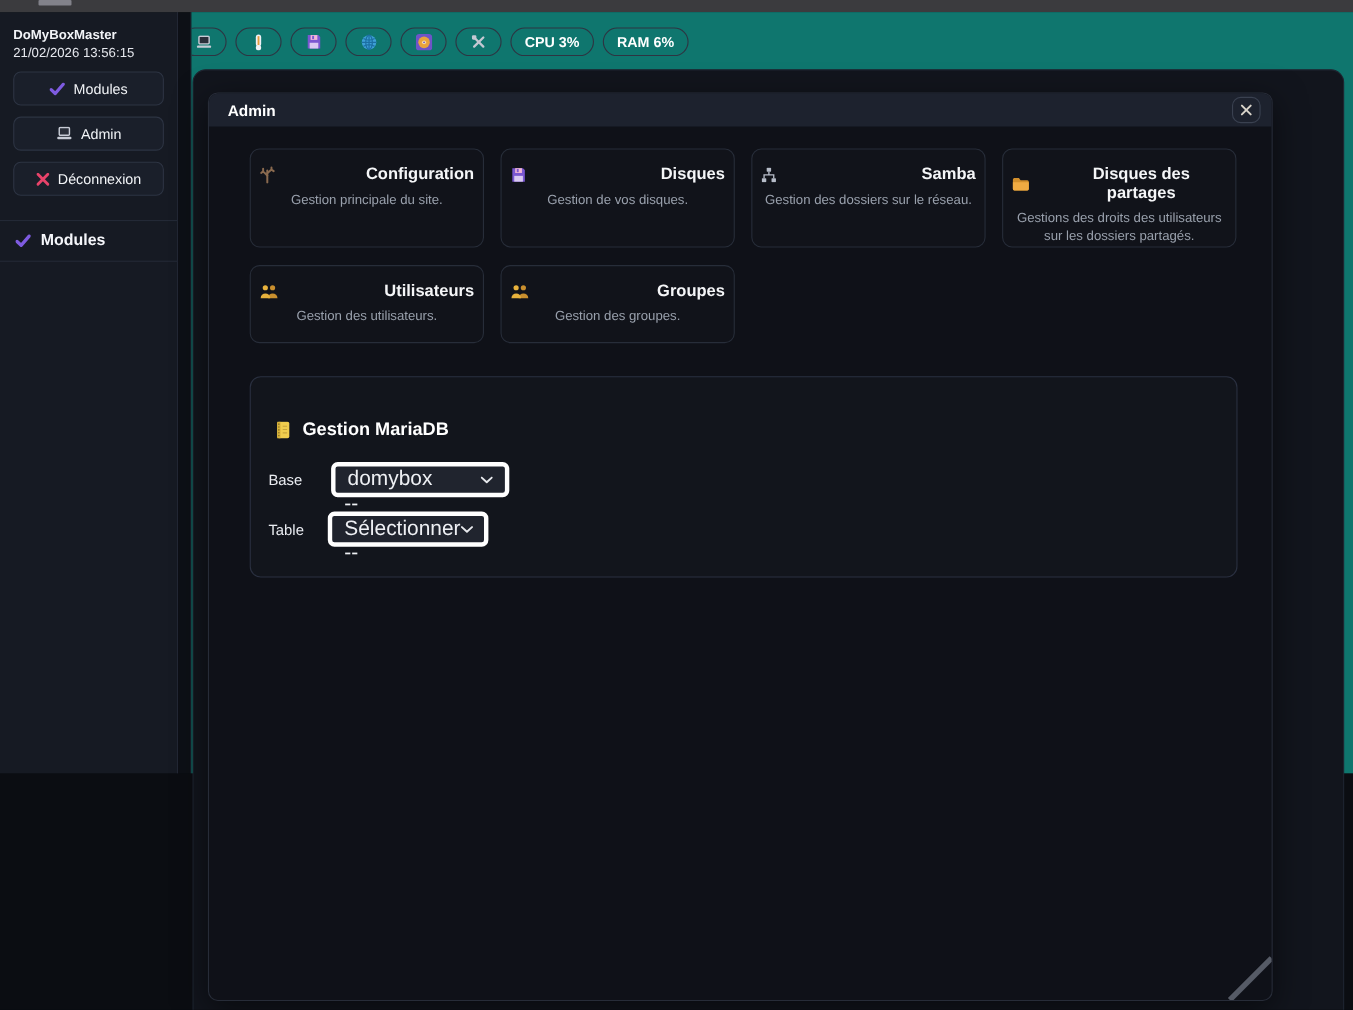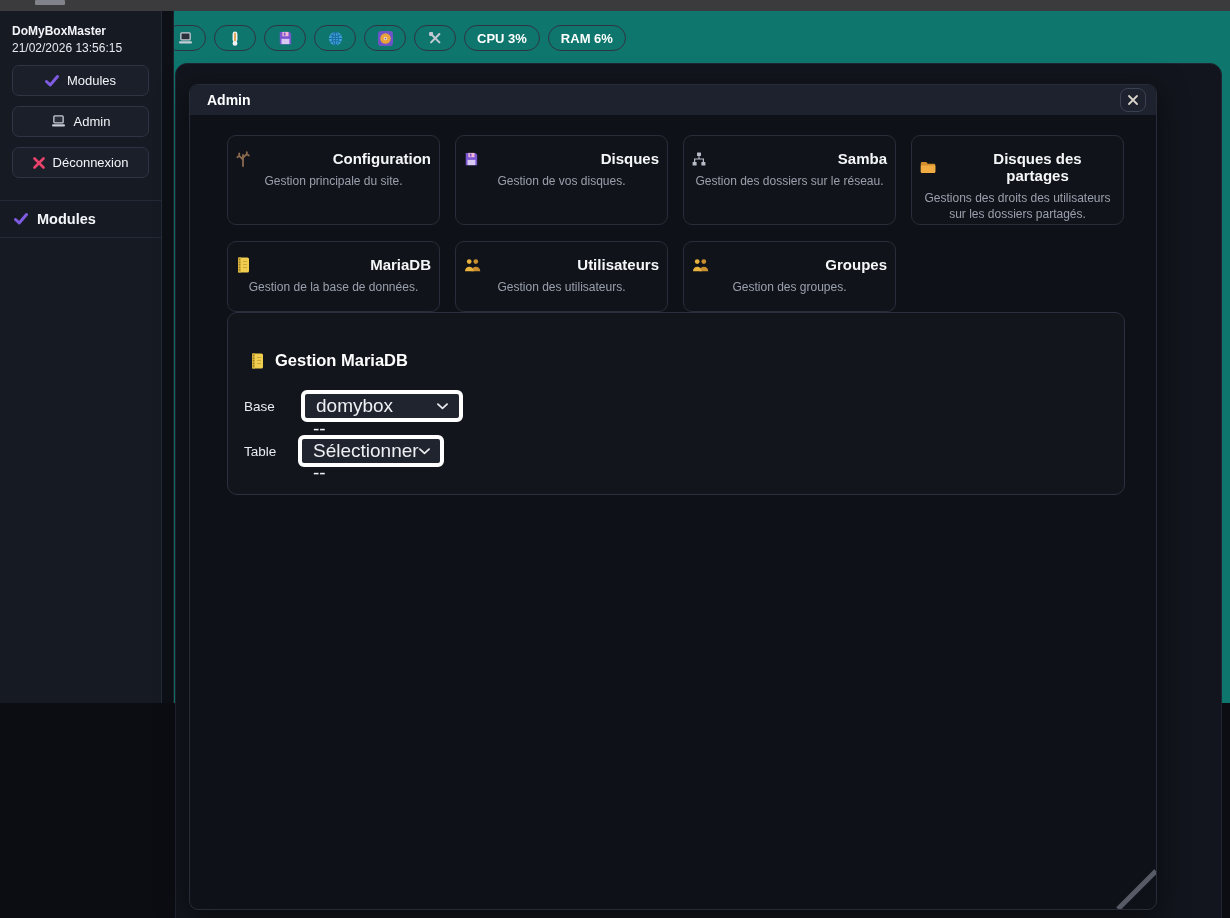--- a/index.html
+++ b/index.html
@@ -52,21 +52,21 @@
   .cards{display:flex;flex-wrap:wrap;gap:16px 15px;width:899px;}
   .card{width:213px;background:#11131a;border:1px solid #272d39;border-radius:9px;
     text-align:center;padding:14px 8px 8px 8px;cursor:pointer;}
   .card.tall{height:90px;}
   .card.short{height:71px;}
   .card-title{display:flex;align-items:center;justify-content:space-between;gap:24px;
     color:#f5f6f8;font-size:15px;font-weight:bold;}
   .card-sub{margin-top:7px;color:#99a0ac;font-size:12px;line-height:1.3;}
 
   
-  .mdb-panel{width:898px;height:183px;background:#12151c;border:1px solid #2a3040;
+  .mdb-panel{margin-top:30px;width:898px;height:183px;background:#12151c;border:1px solid #2a3040;
     border-radius:10px;padding:38px 20px 0 16px;}
   .mdb-title{display:flex;align-items:center;gap:11px;color:#fff;font-size:16.5px;
     font-weight:bold;padding-left:6px;}
   .field-row{display:flex;align-items:center;margin-top:20px;}
   .field-row.second{margin-top:13px;}
   .field-label{width:42px;color:#e9ebf0;font-size:13.5px;flex:none;}
   .select{height:32px;background:#20242e;border:4px solid #ffffff;border-radius:6px;
     display:flex;align-items:center;justify-content:space-between;padding:0 11px;
     color:#eef0f4;font-size:19px;cursor:pointer;margin-left:15px;}
   .select.base{width:162px;}
@@ -266,40 +266,20 @@
                   <svg width="16" height="13" viewBox="0 0 16 13">
                     <path d="M0.8 2.3 a1.4 1.4 0 0 1 1.4 -1.4 h4.1 l1.5 1.9 h6.1 a1.4 1.4 0 0 1 1.4 1.4 v6.5 a1.4 1.4 0 0 1 -1.4 1.4 H2.2 a1.4 1.4 0 0 1 -1.4 -1.4 z" fill="#d28f2c"></path>
                     <path d="M0.8 4.6 h14.5 v6.1 a1.4 1.4 0 0 1 -1.4 1.4 H2.2 a1.4 1.4 0 0 1 -1.4 -1.4 z" fill="#f0ab42"></path>
                   </svg>
                 </span>
               <span>Disques des partages</span>
             </div>
             <div class="card-sub">Gestions des droits des utilisateurs sur les dossiers partagés.</div>
           </div>
 
-          <div class="card short">
-            <div class="card-title">
-              <span class="icon-slot icon">
-                  <svg width="14" height="16" viewBox="0 0 14 16">
-                    <rect x="2" y="0.5" width="11" height="15" rx="1.6" fill="#f0cd4e"></rect>
-                    <path d="M2 0.5 h3 v15 h-3 z" fill="#d9b23a"></path>
-                    <g fill="#8a7325">
-                      <circle cx="3.5" cy="2.6" r="0.75"></circle>
-                      <circle cx="3.5" cy="5.2" r="0.75"></circle>
-                      <circle cx="3.5" cy="7.8" r="0.75"></circle>
-                      <circle cx="3.5" cy="10.4" r="0.75"></circle>
-                      <circle cx="3.5" cy="13" r="0.75"></circle>
-                    </g>
-                    <path d="M7 4.5 h4 M7 7.5 h4 M7 10.5 h4" stroke="#c9a53a" stroke-width="1"></path>
-                  </svg>
-                </span>
-              <span>MariaDB</span>
-            </div>
-            <div class="card-sub">Gestion de la base de données.</div>
-          </div>
 
           <div class="card short">
             <div class="card-title">
               <span class="icon-slot icon">
                   <svg width="17" height="14" viewBox="0 0 18 14">
                     <g fill="#c98f2e">
                       <circle cx="12.5" cy="3.4" r="2.5"></circle>
                       <path d="M8 13.5 a4.6 4.6 0 0 1 9.2 0 z"></path>
                     </g>
                     <g fill="#e8b23c">

